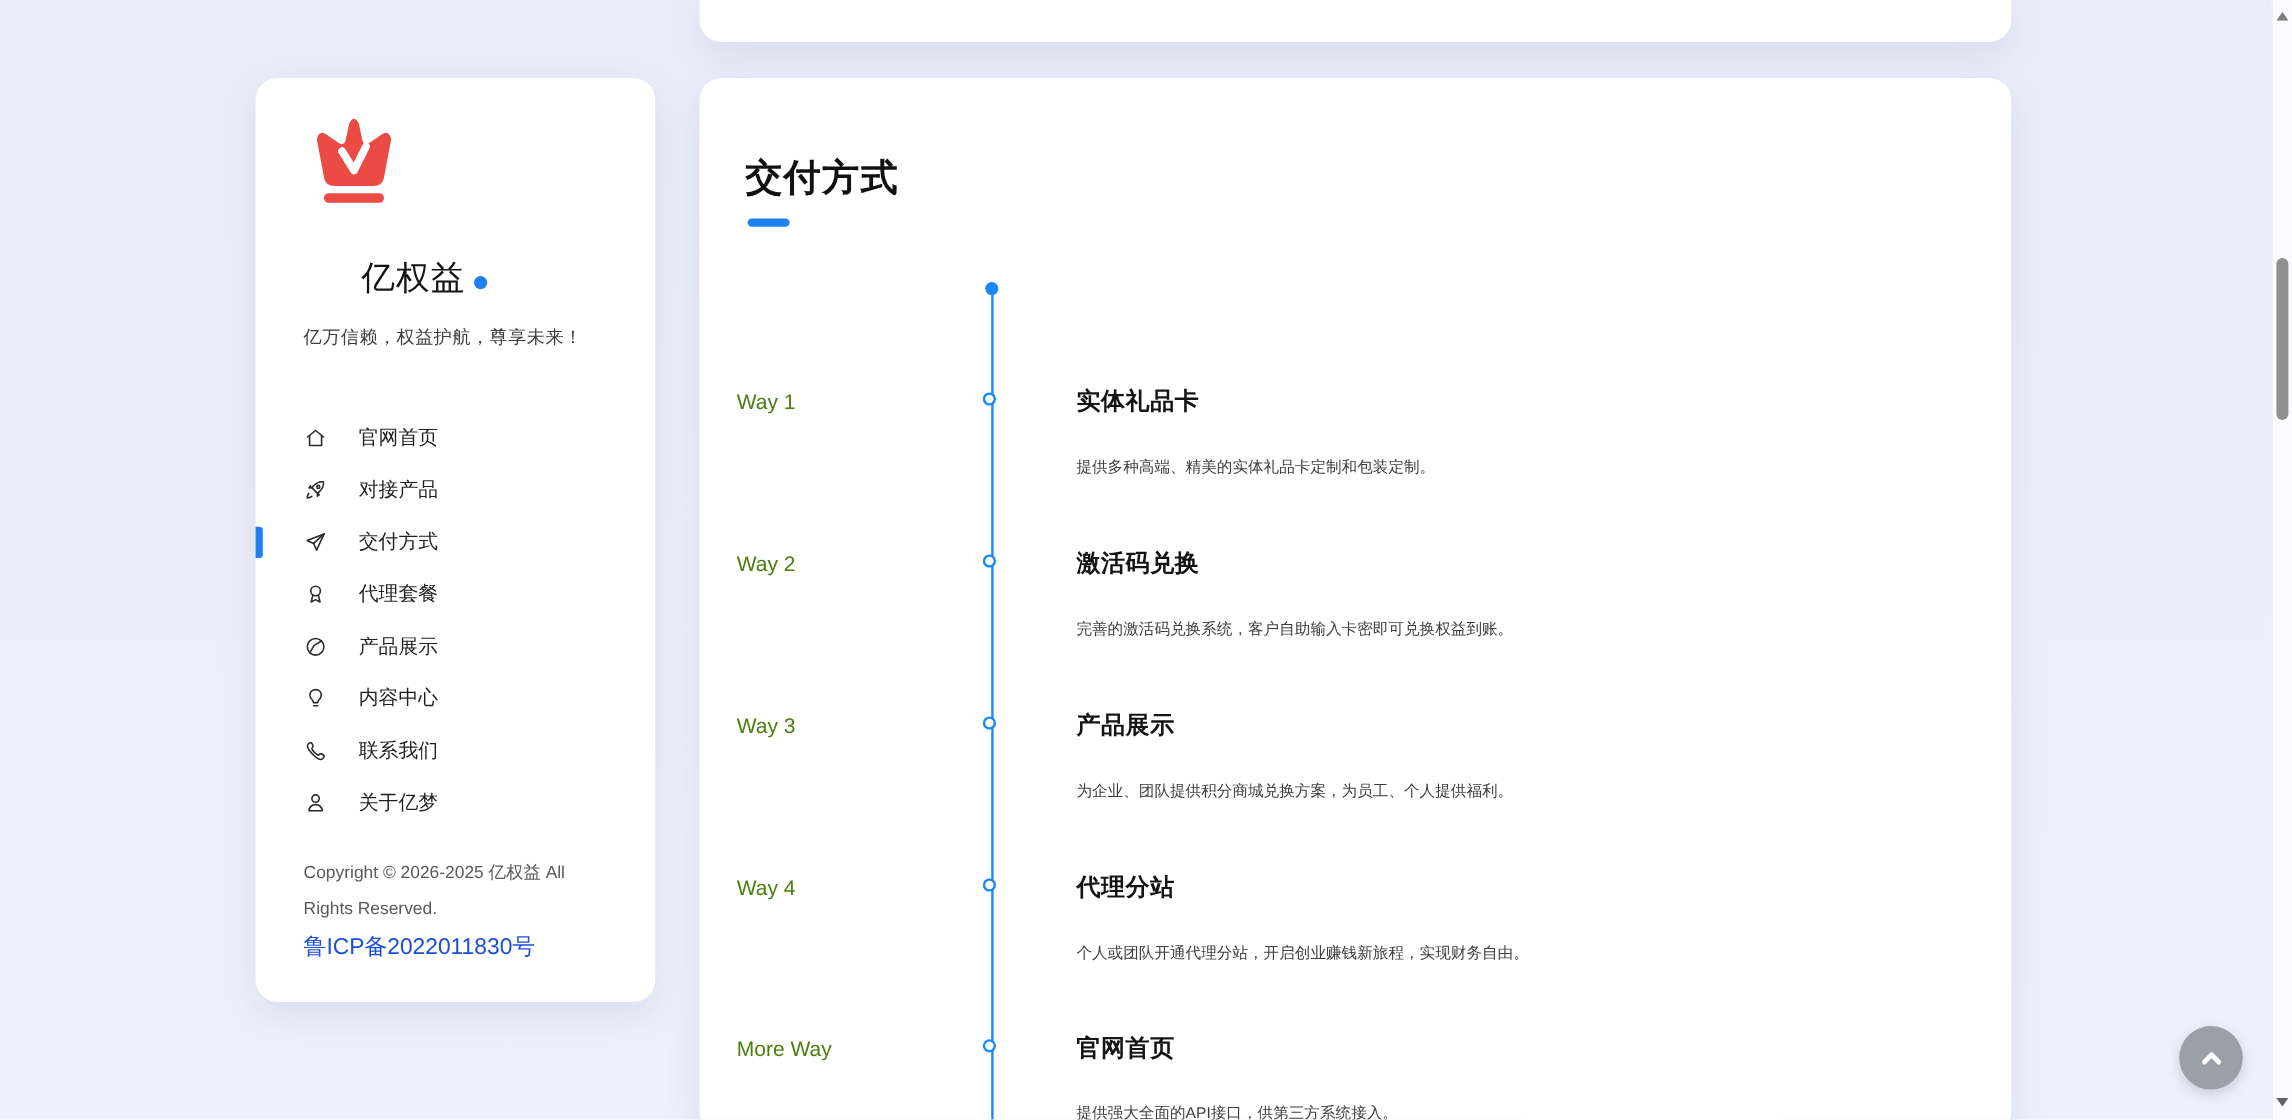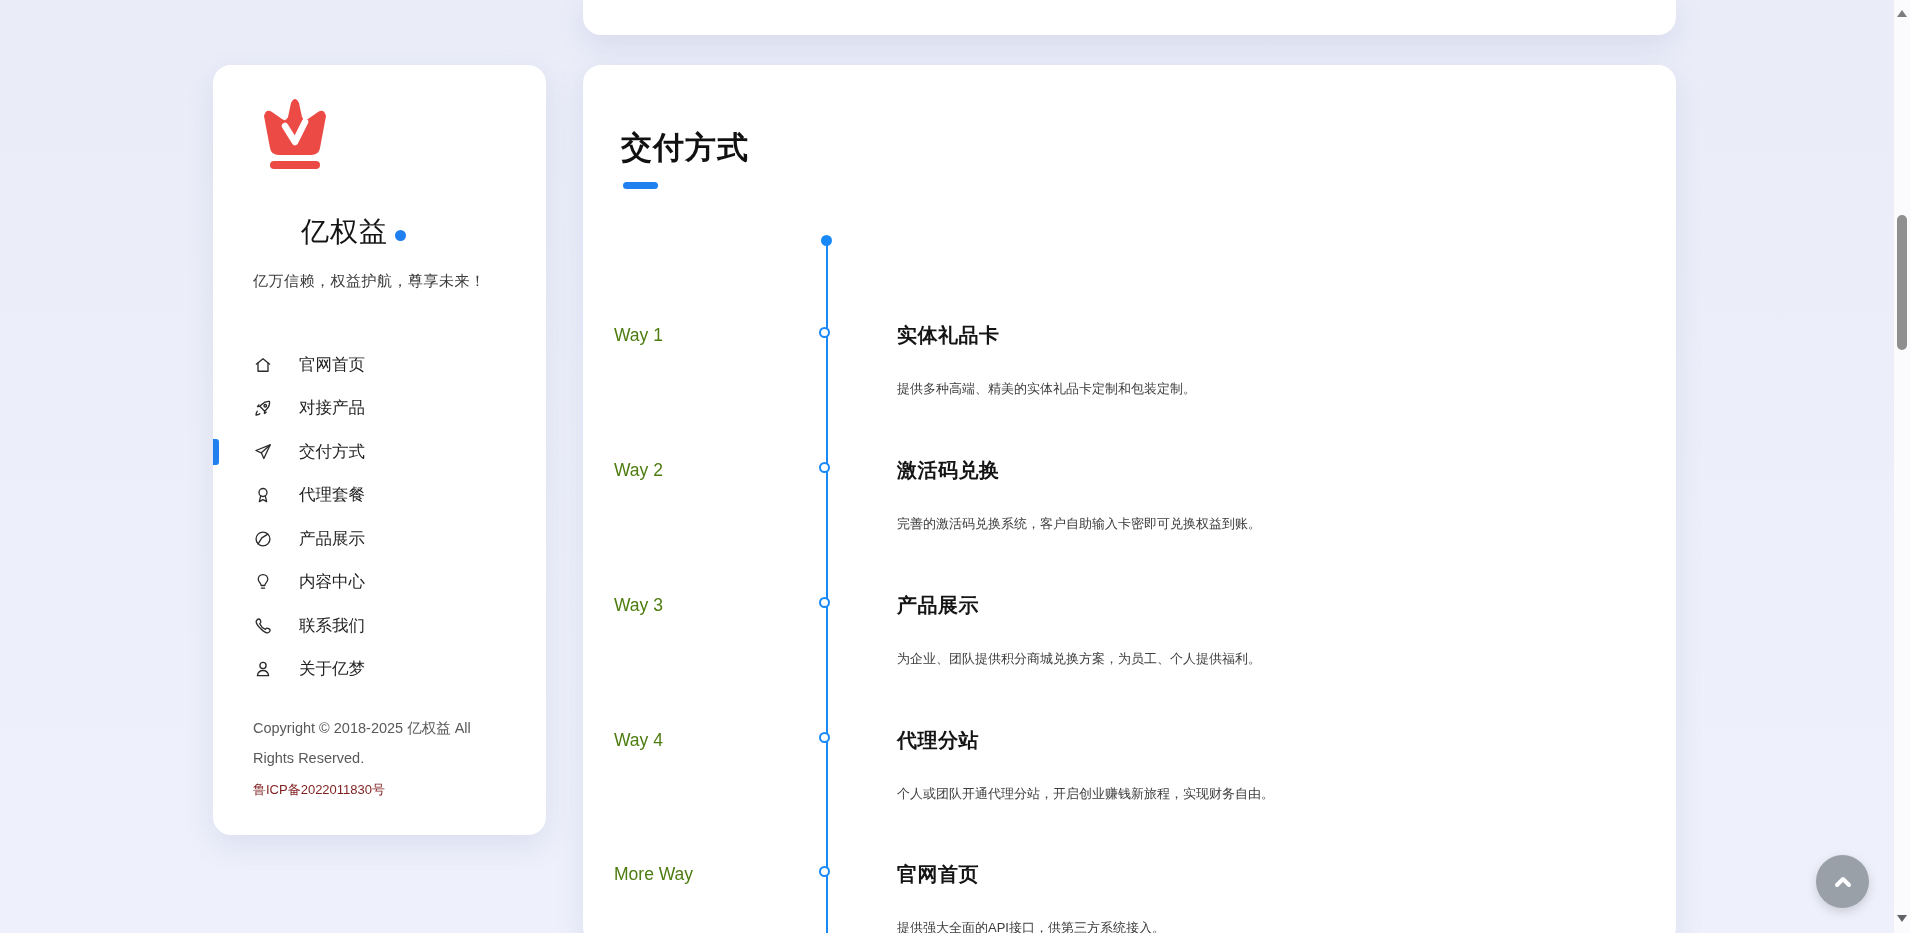--- a/index.html
+++ b/index.html
@@ -21,21 +21,21 @@
   .brand-row { position:absolute; left:40px; top:148px; white-space:nowrap; }
   .brand-title { font-size:28px; font-weight:400; color:#141414; letter-spacing:1px; display:inline-block;margin-left:48px; }
   .brand-dot { display:inline-block; width:11px; height:11px; border-radius:50%; background:#2080f0; margin-left:7px; }
   .slogan { position:absolute; left:40px; top:207px; font-size:15px; color:#3c3c3c; letter-spacing:.5px;text-align:right; }
   .menu { position:absolute; left:0; top:278px; width:100%; }
   .menu-item { position:relative; height:43.5px; display:flex; align-items:center; padding-left:40px; cursor:pointer; }
   .menu-item .micon { width:20px; height:20px; flex:0 0 20px; color:#2b2b2b; }
   .menu-item .mlabel { margin-left:26px; font-size:16.5px; color:#1f1f1f; }
   .active-bar { position:absolute; left:0; top:50%; transform:translateY(-50%); width:6px; height:26px; background:#2080f0; border-radius:0 3px 3px 0; }
   .copyright { position:absolute; left:40px; top:648px; width:260px; font-size:14.5px; line-height:30px; color:#595959; }
-  .icp { position:absolute; left:40px; top:710px; font-size:13px; line-height:30px; color:#7f1d1d; }
+  .icp { position:absolute; left:40px; top:710px; font-size:19px; line-height:30px; color:#1d4ed8; }
 
   
   .main { left:583px; top:65px; width:1093px; height:880px; border-radius:18px; overflow:hidden; }
   .page-title { position:absolute; left:38px; top:62px; font-size:31px; font-weight:800; color:#111; letter-spacing:1px; }
   .title-underline { position:absolute; left:40px; top:117px; width:35px; height:7px; border-radius:4px; background:#2080f0; }
 
   .tl-line { position:absolute; left:243px; top:175px; width:2px; height:705px; background:#1989fa; }
   .tl-startdot { position:absolute; left:238px; top:170px; width:11px; height:11px; border-radius:50%; background:#1989fa; }
   .tl-row { position:absolute; left:0; width:100%; height:0; }
   .tl-way { position:absolute; left:31px; top:0; font-size:17.5px; line-height:28px; color:#4d7c0f; }
@@ -137,21 +137,21 @@
     <div class="menu-item">
       <svg class="micon" viewBox="0 0 24 24" fill="none" stroke="currentColor" stroke-width="1.6" stroke-linecap="round" stroke-linejoin="round">
         <circle cx="12" cy="7.8" r="3.7"></circle>
           <path d="M5.3 20 C5.9 15.6 8.4 13.8 12 13.8 C15.6 13.8 18.1 15.6 18.7 20 Z"></path>
       </svg>
       <span class="mlabel">关于亿梦</span>
     </div>
 
   </div>
 
-  <div class="copyright">Copyright © 2018-2025 亿权益 All Rights Reserved.</div>
+  <div class="copyright">Copyright © 2026-2025 亿权益 All Rights Reserved.</div>
   <div class="icp">鲁ICP备2022011830号</div>
 </div>
 
 <div class="card main">
   <div class="page-title">交付方式</div>
   <div class="title-underline"></div>
 
   <div class="tl-line"></div>
   <div class="tl-startdot"></div>
 

